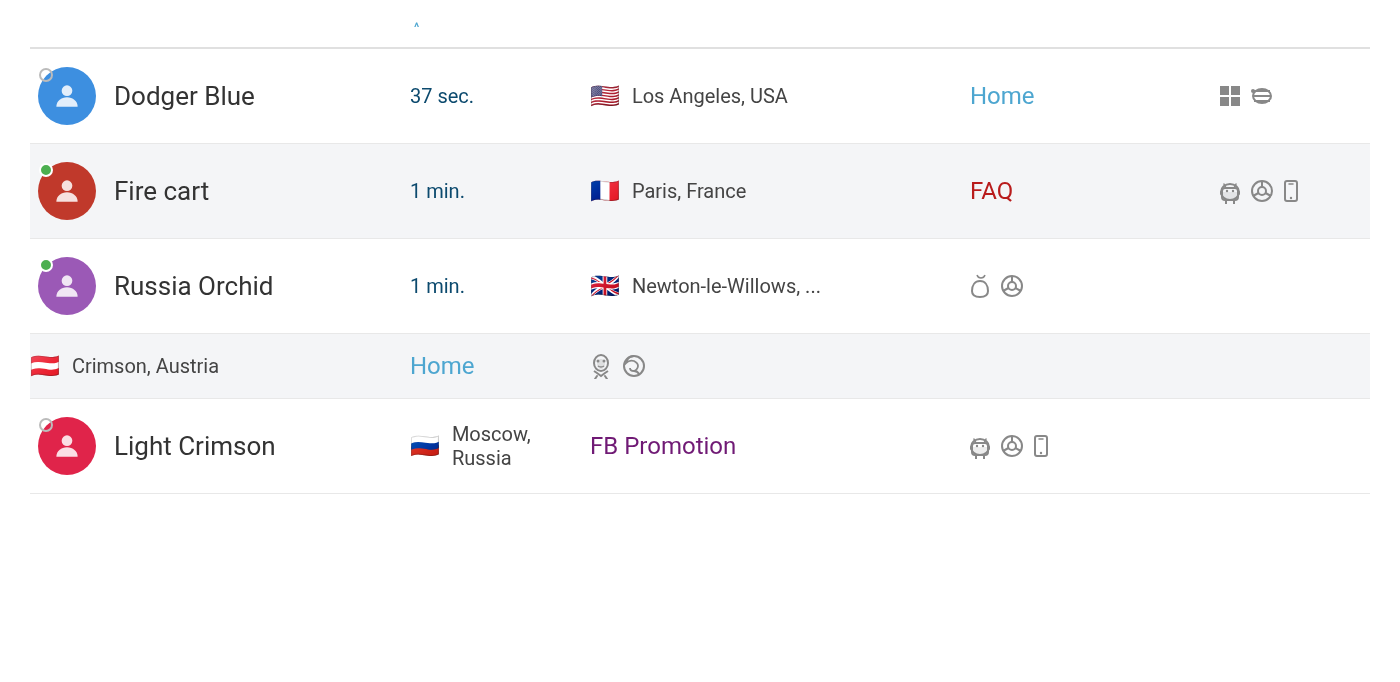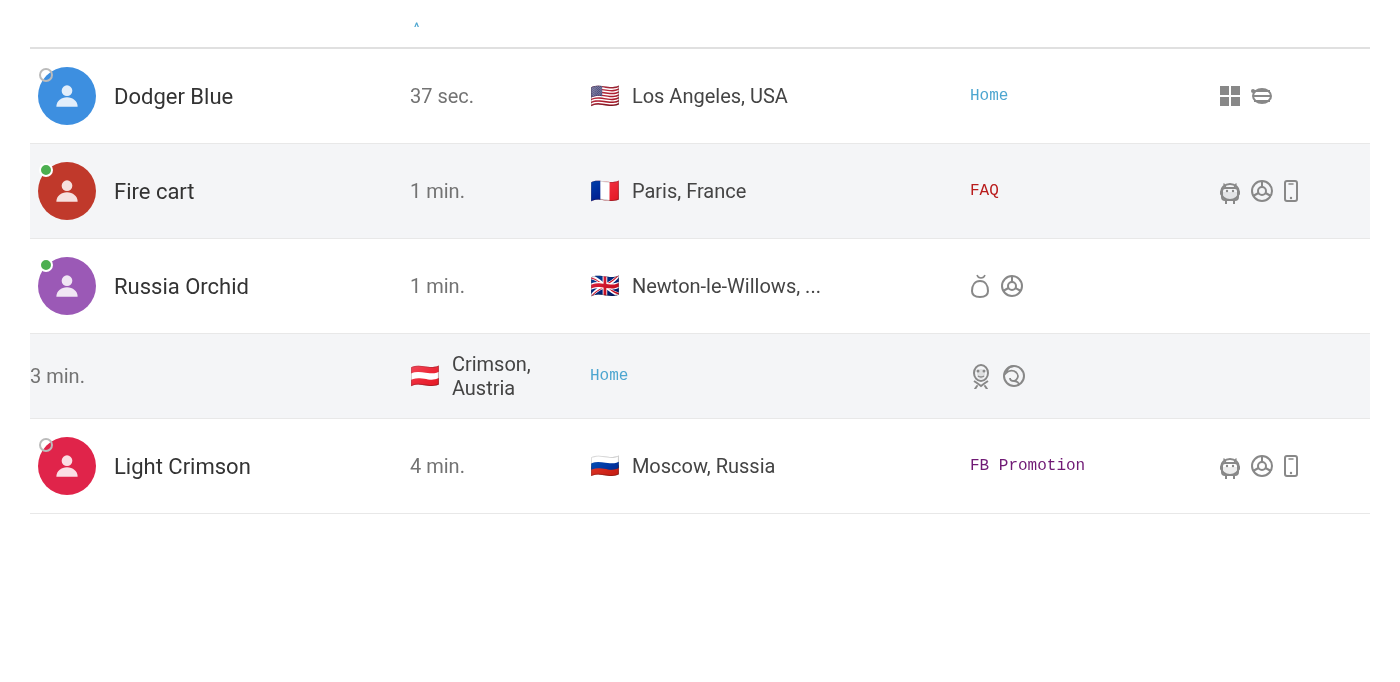--- a/index.html
+++ b/index.html
@@ -89,46 +89,45 @@
       border-radius: 50%;
       border: 2px solid #fff;
       top: 1px;
       left: 1px;
     }
 
     .status-dot.online { background: #4caf50; }
     .status-dot.away { background: transparent; border: 2px solid #bbb; }
 
     .visitor-name {
-      font-size: 22px;
+      font-size: 26px;
       font-weight: 400;
       color: #333;
     }
 
     .online-cell {
       font-size: 20px;
-      color: #737373;
+      color: #0c4a6e;
     }
 
     .location-cell {
       display: flex;
       align-items: center;
       gap: 12px;
       font-size: 20px;
       color: #444;
     }
 
     .flag {
       font-size: 24px;
     }
 
     .page-cell {
-      font-size: 16px;
+      font-size: 24px;
       color: #4da6d0;
-      font-family: Liberation Mono, monospace;
     }
 
     .os-cell {
       display: flex;
       align-items: center;
       gap: 10px;
     }
 
     .os-icon {
       color: #888;
@@ -282,21 +281,20 @@
       <circle cx="12" cy="12" r="10" fill="none" stroke="#888" stroke-width="2"></circle>
       <circle cx="12" cy="12" r="4" fill="none" stroke="#888" stroke-width="2"></circle>
       <line x1="12" y1="2" x2="12" y2="8" stroke="#888" stroke-width="2"></line>
       <line x1="21" y1="17" x2="15.5" y2="14" stroke="#888" stroke-width="2"></line>
       <line x1="3" y1="17" x2="8.5" y2="14" stroke="#888" stroke-width="2"></line>
     </svg>
   </span>
     </div>
   </div>
       <div class="table-row" style="background: rgb(244, 245, 247);">
-    <div class="online-cell">3 min.</div>
     <div class="location-cell">
       <span class="flag">🇦🇹</span>
       <span>Crimson, Austria</span>
     </div>
     <div class="page-cell" style="color: #4da6d0">Home</div>
     <div class="os-cell">
       <span class="os-icon">
     <svg width="22" height="26" viewBox="0 0 22 26">
 
       <ellipse cx="11" cy="10" rx="7" ry="8" fill="none" stroke="#888" stroke-width="2"></ellipse>
@@ -324,21 +322,20 @@
         <div class="avatar" style="background-color: #e0244a;">
           <svg viewBox="0 0 24 24" xmlns="http://www.w3.org/2000/svg" style="fill:rgba(255,255,255,0.85)">
     <circle cx="12" cy="8" r="4"></circle>
     <path d="M4 20c0-4 3.6-7 8-7s8 3 8 7"></path>
   </svg>
         </div>
         <span class="status-dot away"></span>
       </div>
       <span class="visitor-name">Light Crimson</span>
     </div>
-    <div class="online-cell">4 min.</div>
     <div class="location-cell">
       <span class="flag">🇷🇺</span>
       <span>Moscow, Russia</span>
     </div>
     <div class="page-cell" style="color: #701a75">FB Promotion</div>
     <div class="os-cell">
       <span class="os-icon">
     <svg width="20" height="26" viewBox="0 0 20 26">
       <ellipse cx="10" cy="14" rx="9" ry="8" fill="none" stroke="#888" stroke-width="2"></ellipse>
       <rect x="1" y="12" width="18" height="8" fill="none" stroke="#888" stroke-width="0"></rect>

